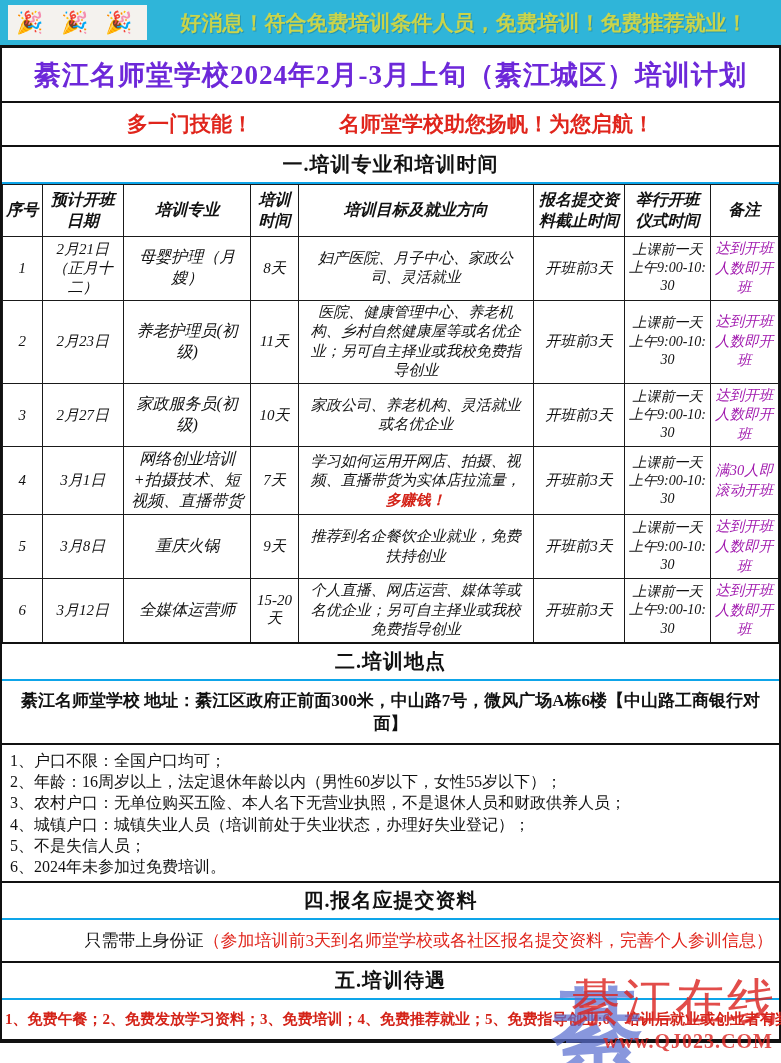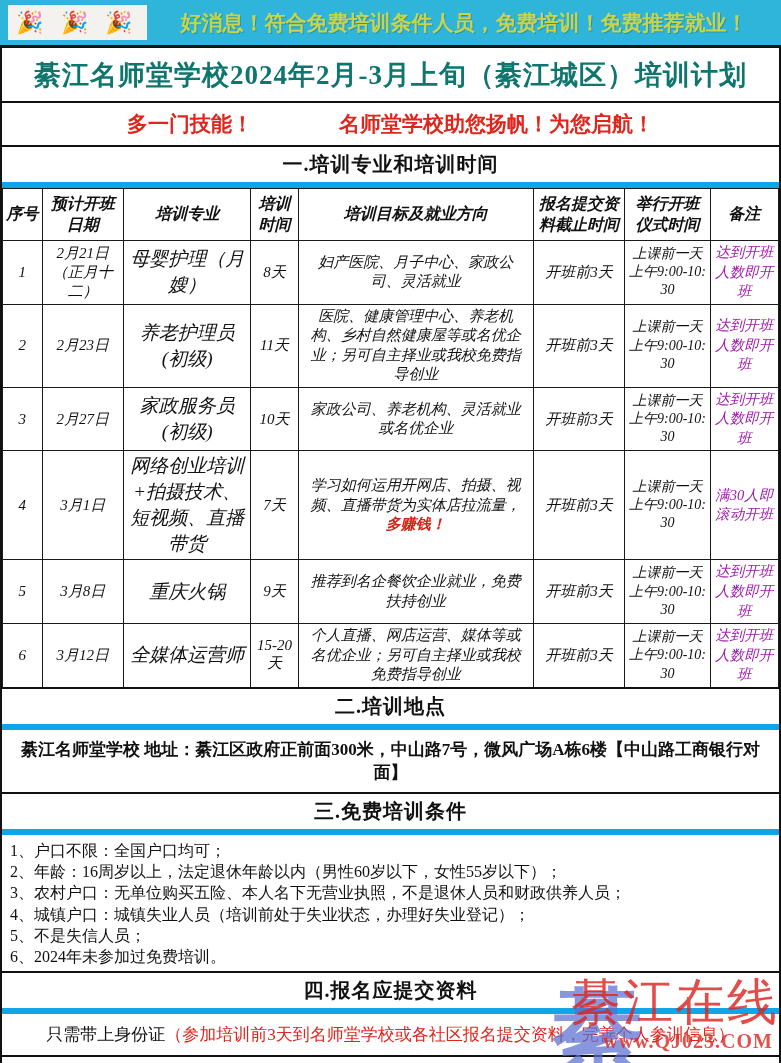--- a/index.html
+++ b/index.html
@@ -15,59 +15,59 @@
     background:#f4f2ee;height:35px;margin-left:8px;padding:0 8px;display:flex;align-items:center;
     font-size:22px;letter-spacing:6px;flex:0 0 auto;
   }
   .banner-text{
     flex:1;text-align:center;color:#c9d44b;font-weight:bold;font-size:21px;
     text-shadow:1px 1px 0 rgba(0,60,80,.25);white-space:nowrap;
   }
   
   .doc{border:2px solid #111;border-top:3px solid #111;background:#fff;}
   .title-row{
-    text-align:center;font-size:27px;font-weight:bold;color:#0f766e;
+    text-align:center;font-size:27px;font-weight:bold;color:#6d28d9;
     padding:9px 4px 8px;border-bottom:2px solid #111;letter-spacing:1px;
   }
   .slogan-row{
     display:flex;justify-content:center;gap:86px;align-items:center;
     padding:7px 4px;border-bottom:2px solid #111;
     color:#e0251c;font-weight:bold;font-size:21px;white-space:nowrap;
   }
   .sec-h{
     text-align:center;font-size:20px;font-weight:bold;color:#111;
-    padding:4px 4px;border-bottom:6px solid #0ea5e9;letter-spacing:1px;
+    padding:4px 4px;border-bottom:2px solid #0ea5e9;letter-spacing:1px;
   }
   
   table.sched{border-collapse:collapse;width:100%;table-layout:fixed;font-style:italic;}
   table.sched th,table.sched td{
     border:1px solid #1a1a1a;text-align:center;vertical-align:middle;
     padding:2px 3px;color:#111;box-sizing:border-box;word-break:break-all;
   }
   table.sched{border-bottom:2px solid #111;}
   table.sched th{font-size:16px;font-weight:bold;height:52px;}
   table.sched td{font-size:15px;}
-  table.sched td.major{font-size:19px;}
+  table.sched td.major{font-size:16px;}
   table.sched td.goal{font-size:15px;line-height:1.3;padding:2px 5px;}
   table.sched td.ceremony{font-size:14px;line-height:1.3;}
   table.sched td.remark{color:#a21caf;font-size:14.5px;line-height:1.35;padding:2px 4px;}
   .red-inline{color:#d42318;font-weight:bold;}
   tr.r1 td{height:62px;} tr.r2 td{height:62px;} tr.r3 td{height:58px;}
   tr.r4 td{height:64px;} tr.r5 td{height:57px;} tr.r6 td{height:58px;}
   
   .address-row{
     text-align:center;font-size:17px;font-weight:600;color:#111;
     padding:8px 6px;border-bottom:2px solid #111;
   }
   .conditions{
     padding:5px 8px 2px;border-bottom:2px solid #111;font-size:16px;color:#111;line-height:1.27;
   }
   .conditions div{margin:1px 0;}
   .submit-row{
-    text-align:center;padding:9px 6px;border-bottom:2px solid #111;font-size:17px;color:#111;
+    text-align:right;padding:9px 6px;border-bottom:2px solid #111;font-size:17px;color:#111;
   }
   .submit-row .red-part{color:#e0251c;}
   .treatment-row{
     padding:10px 3px;border-bottom:2px solid #111;text-align:center;
     color:#d42318;font-weight:bold;font-size:15px;white-space:nowrap;
   }
   
   .watermark{
     position:absolute;right:2px;bottom:12px;width:235px;text-align:right;
     pointer-events:none;line-height:1;
@@ -189,21 +189,20 @@
           <td>开班前3天</td>
           <td class="ceremony">上课前一天上午9:00-10:30</td>
           <td class="remark">达到开班人数即开班</td>
         </tr>
       </tbody>
     </table>
 
     <div class="sec-h">二.培训地点</div>
     <div class="address-row">綦江名师堂学校 地址：綦江区政府正前面300米，中山路7号，微风广场A栋6楼【中山路工商银行对面】</div>
 
-    <div class="sec-h">三.免费培训条件</div>
     <div class="conditions">
       <div>1、户口不限：全国户口均可；</div>
       <div>2、年龄：16周岁以上，法定退休年龄以内（男性60岁以下，女性55岁以下）；</div>
       <div>3、农村户口：无单位购买五险、本人名下无营业执照，不是退休人员和财政供养人员；</div>
       <div>4、城镇户口：城镇失业人员（培训前处于失业状态，办理好失业登记）；</div>
       <div>5、不是失信人员；</div>
       <div>6、2024年未参加过免费培训。</div>
     </div>
 
     <div class="sec-h">四.报名应提交资料</div>

